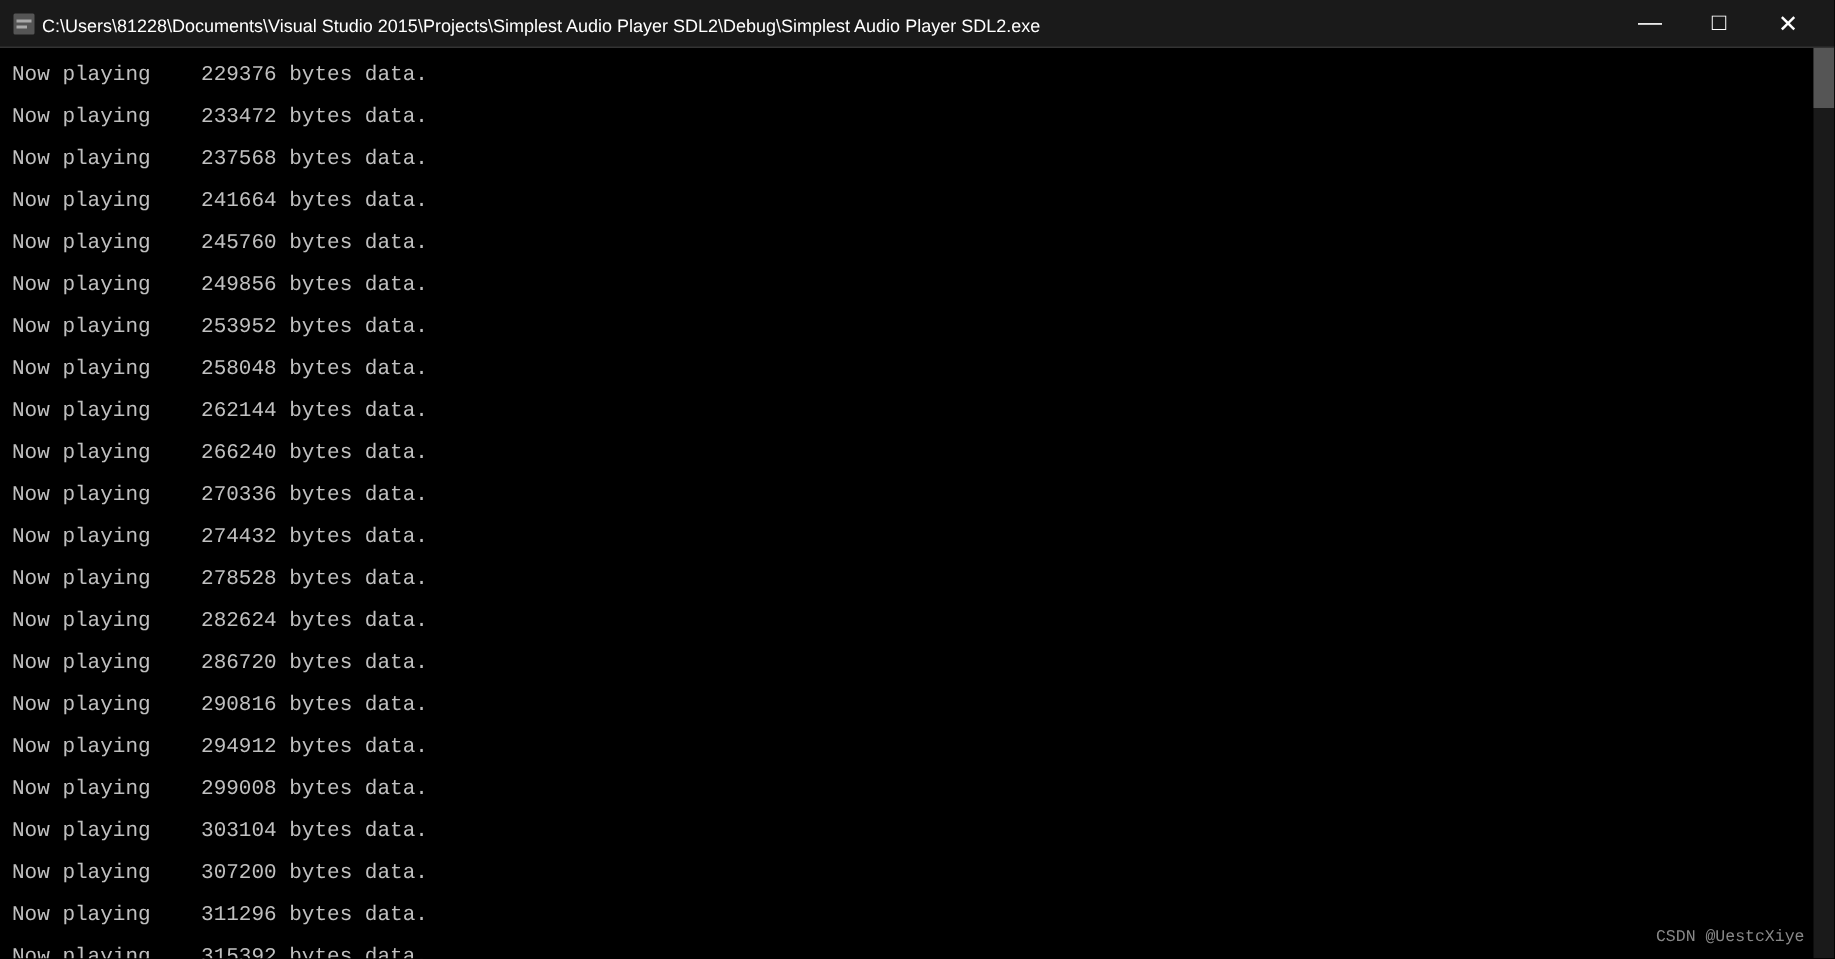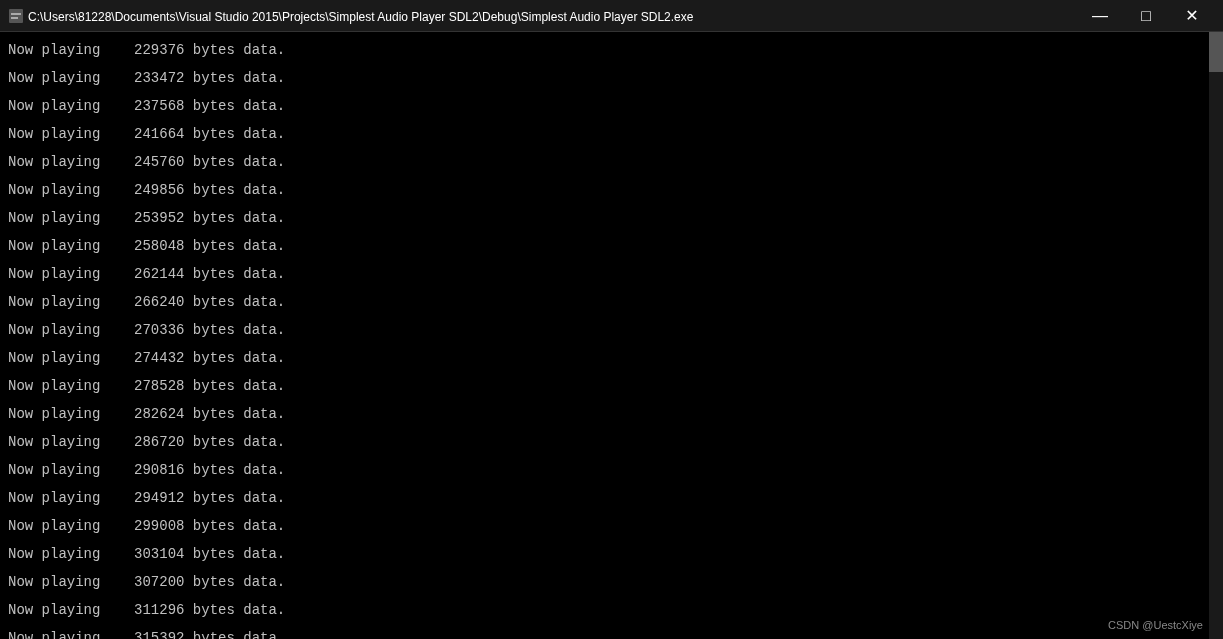--- a/index.html
+++ b/index.html
@@ -106,21 +106,21 @@
       height: 40px;
       background: #555;
     }
 
     .watermark {
       position: absolute;
       bottom: 8px;
       right: 20px;
       color: #888888;
       font-size: 11px;
-      font-family: Liberation Sans, sans-serif;
+      font-family: Liberation Mono, monospace;
     }
   </style>
 </head>
 <body>
 
 <div class="window">
   <div class="title-bar">
     <div class="title-bar-left">
       <div class="title-bar-icon">
         <svg width="16" height="16" viewBox="0 0 16 16">

